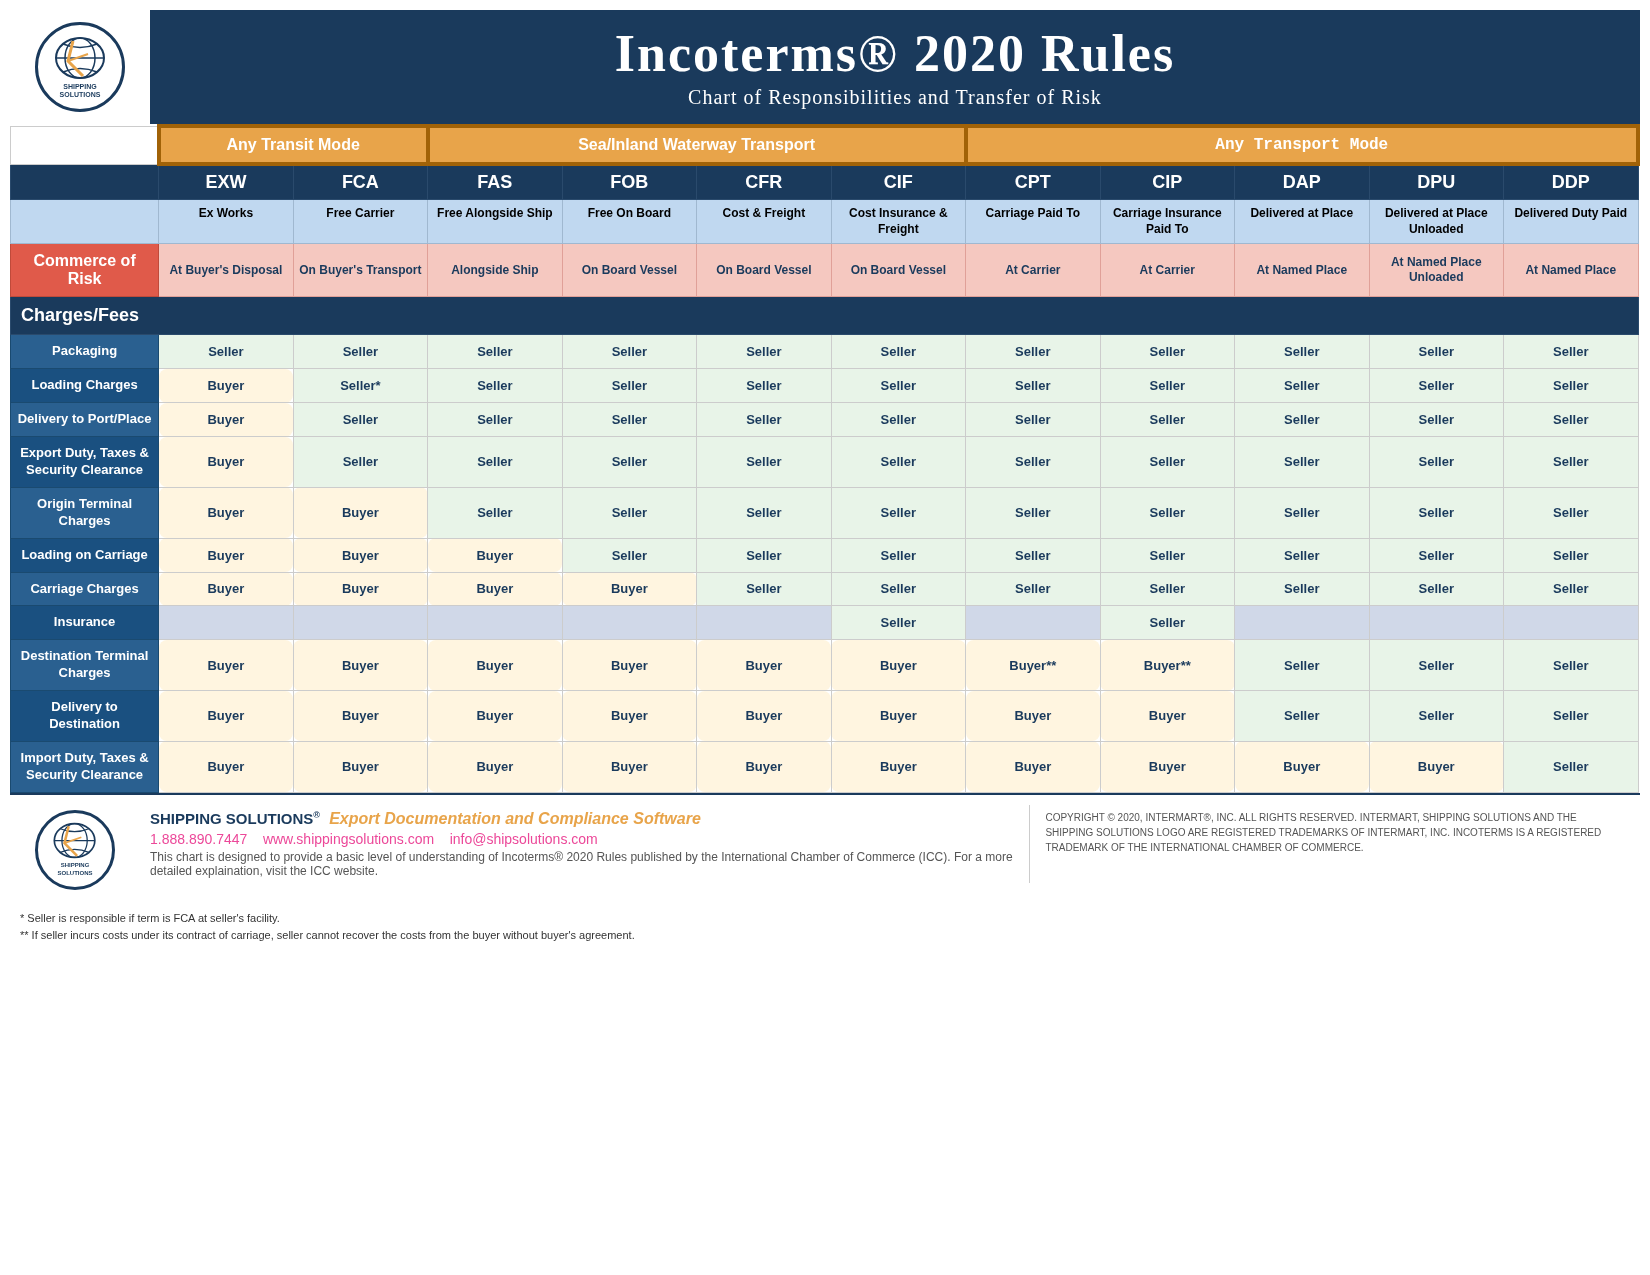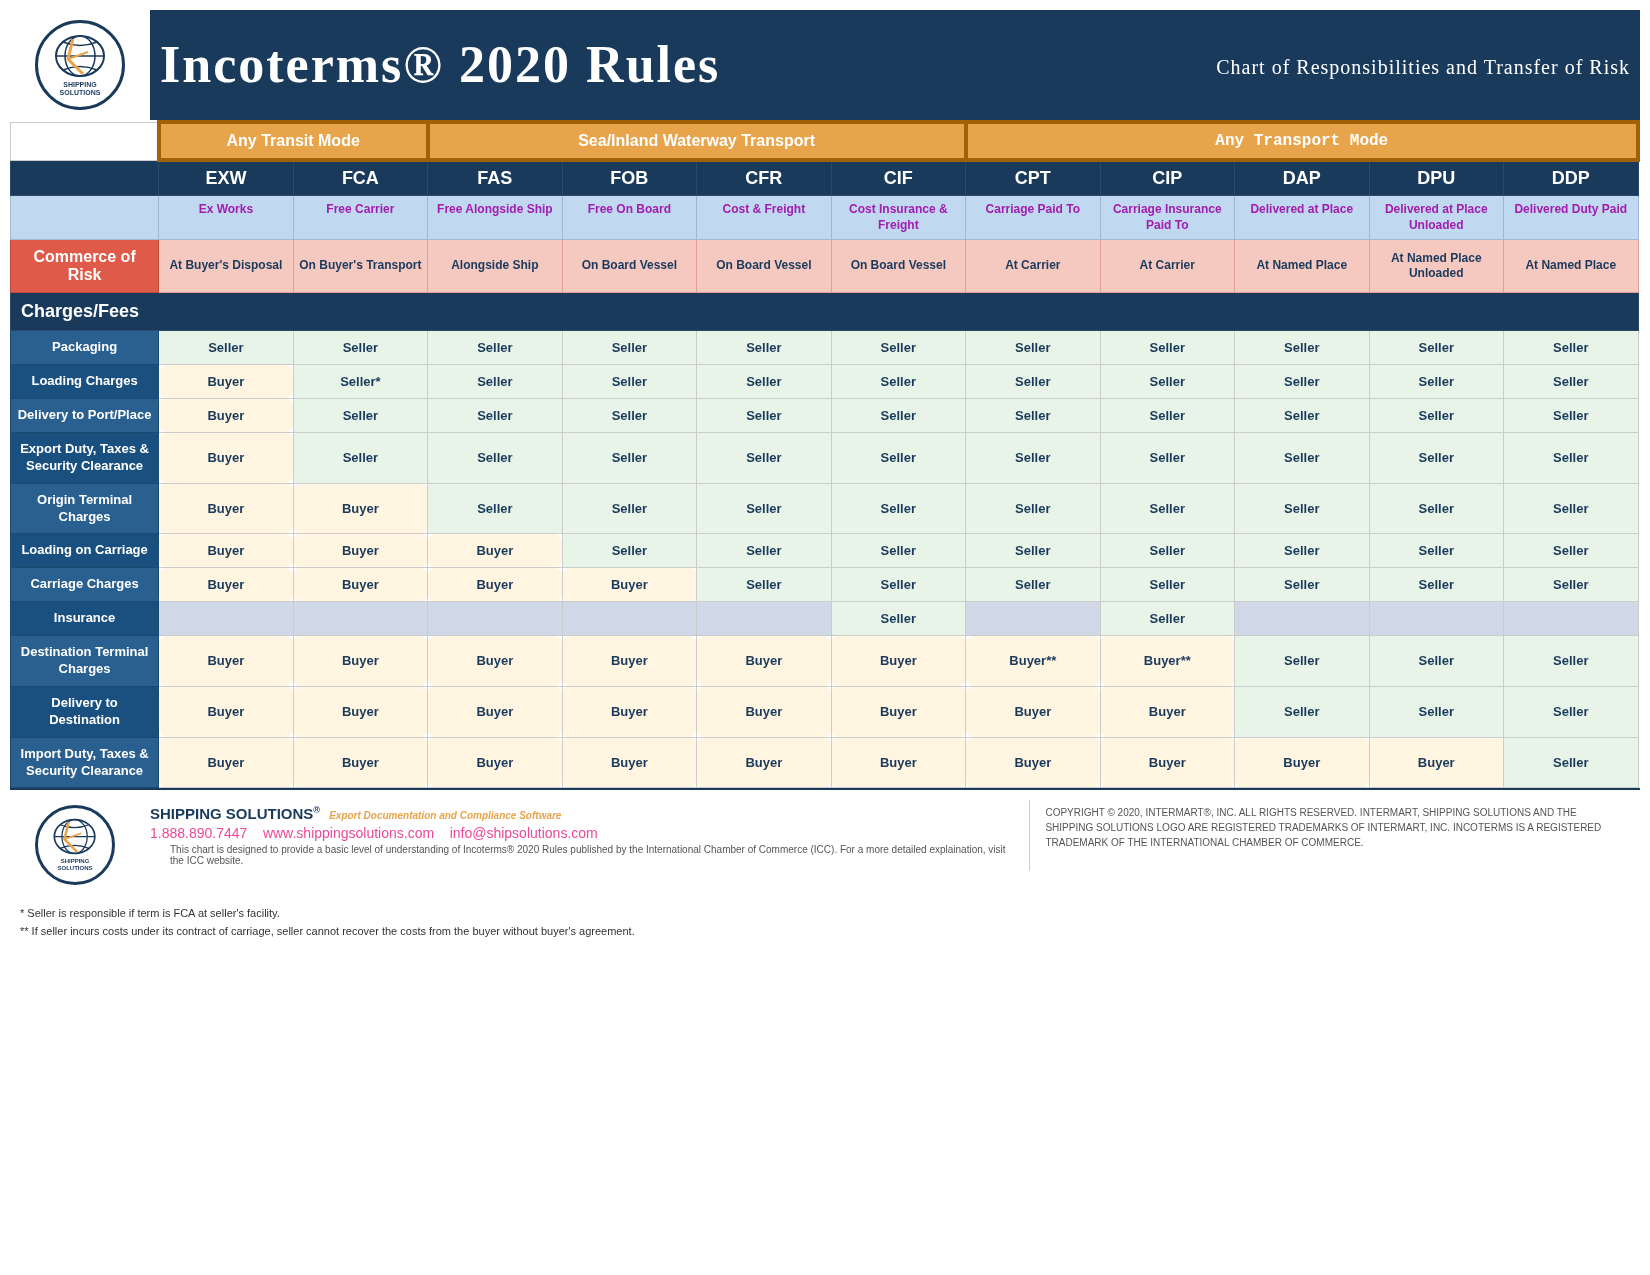--- a/index.html
+++ b/index.html
@@ -44,24 +44,24 @@
       color: #1a3a5c;
       text-align: center;
       line-height: 1.2;
     }
     .logo-circle svg {
       margin-bottom: 2px;
     }
     .header-title {
       flex: 1;
       display: flex;
-      flex-direction: row;
+      flex-direction: column;
       align-items: center;
-      justify-content: space-between;
-      padding: 15px 10px;
+      justify-content: flex-end;
+      padding: 15px 20px;
     }
     .main-title {
       font-size: 52px;
       font-weight: bold;
       color: #fff;
       font-family: 'Times New Roman', serif;
       letter-spacing: 2px;
       text-align: center;
       line-height: 1.1;
     }
@@ -108,21 +108,21 @@
       font-size: 18px;
       padding: 6px 4px;
       border: 1px solid #2a4a6c;
     }
     
     .fullname-row td {
       background: #c0d8f0;
       text-align: center;
       font-size: 12px;
       font-weight: bold;
-      color: #a21caf;
+      color: #000000;
       padding: 6px 4px;
       border: 1px solid #a0b8d0;
       vertical-align: top;
       line-height: 1.3;
     }
     
     .risk-header-cell {
       background: #e05a4a;
       color: #fff;
       font-weight: bold;
@@ -210,21 +210,21 @@
       font-size: 15px;
       font-weight: bold;
       color: #1a3a5c;
     }
     .footer-left .company-name .reg-mark {
       font-size: 9px;
       vertical-align: super;
     }
     .footer-left .tag-line {
       font-style: italic;
-      font-size: 10px;
+      font-size: 16px;
       color: #e8a44a;
       font-weight: bold;
     }
     .footer-left .phone-web {
       font-size: 14px;
       font-weight: normal;
       color: #ec4899;
       margin: 3px 0;
     }
     .footer-right {
@@ -509,21 +509,21 @@
         </span>
         <span class="tag-line" style="margin-left:5px;">Export Documentation and Compliance Software</span>
       </div>
       <div class="phone-web">
         <span>1.888.890.7447</span>
         &nbsp;&nbsp;
         <span>www.shippingsolutions.com</span>
         &nbsp;&nbsp;
         <span>info@shipsolutions.com</span>
       </div>
-      <div style="font-size:10px;color:#555;margin-top:3px;margin-left:20px;">This chart is designed to provide a basic level of understanding of Incoterms® 2020 Rules published by the International Chamber of Commerce (ICC). For a more detailed explaination, visit the ICC website.</div>
+      <div style="font-size:12px;color:#555;margin-top:3px;">This chart is designed to provide a basic level of understanding of Incoterms® 2020 Rules published by the International Chamber of Commerce (ICC). For a more detailed explaination, visit the ICC website.</div>
     </div>
     <div class="footer-right">
       <span>COPYRIGHT © 2020, INTERMART®, INC. ALL RIGHTS RESERVED. INTERMART, SHIPPING SOLUTIONS AND THE SHIPPING SOLUTIONS LOGO ARE REGISTERED TRADEMARKS OF INTERMART, INC. INCOTERMS IS A REGISTERED TRADEMARK OF THE INTERNATIONAL CHAMBER OF COMMERCE.</span>
     </div>
   </div>
 
   <div class="footnotes">
     <div>* Seller is responsible if term is FCA at seller's facility.</div>
     <div>** If seller incurs costs under its contract of carriage, seller cannot recover the costs from the buyer without buyer's agreement.</div>
   </div>

